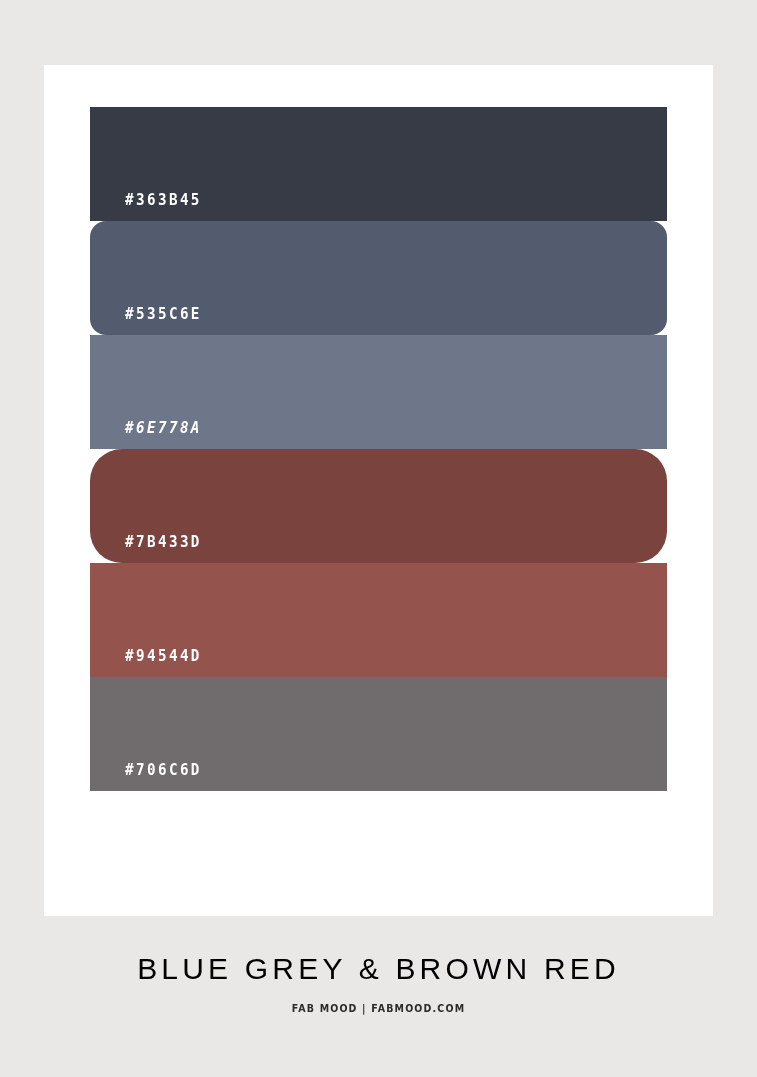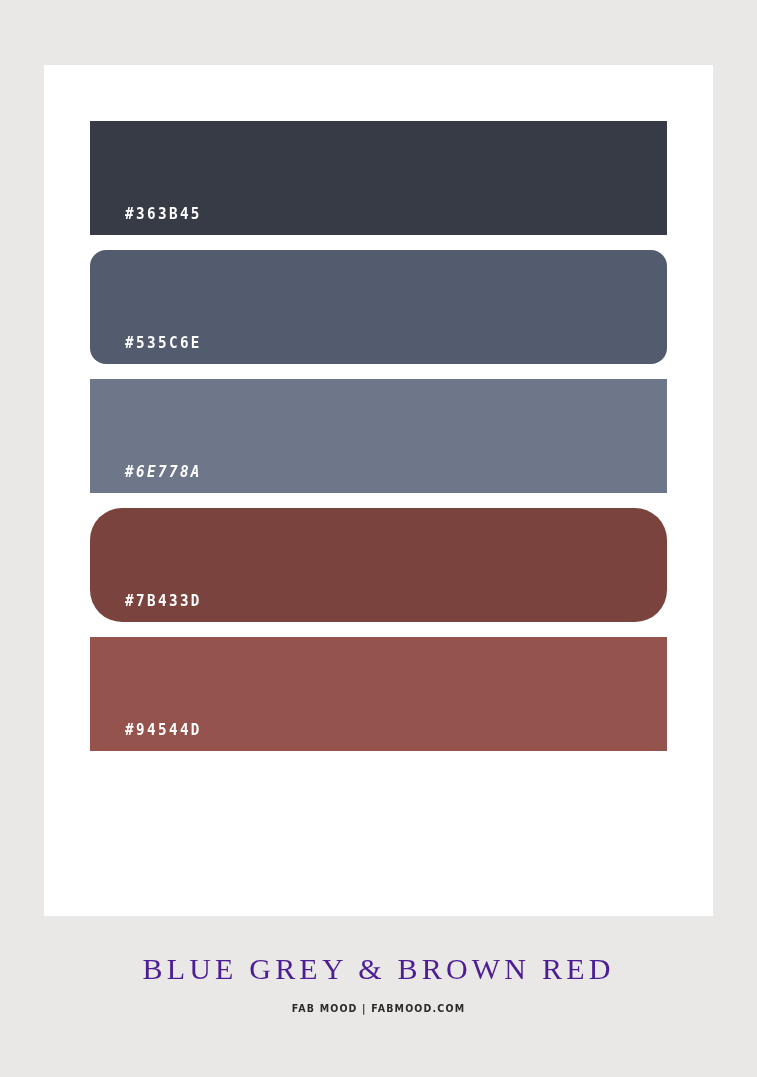--- a/index.html
+++ b/index.html
@@ -22,25 +22,24 @@
     top: 65px;
     width: 669px;
     height: 851px;
     background: #ffffff;
   }
 
   
   #swatch-list {
     position: absolute;
     left: 46px;   
-    top: 56px;    
+    top: 42px;    
     width: 611px;
     display: flex;
     flex-direction: column;
-    gap: 15px;
   }
 
   .swatch {
     position: relative;
     width: 577px;
     height: 114px;
     box-sizing: border-box;
   }
 
   .swatch-label {
@@ -112,20 +111,23 @@
     </div>
 
     <div class="swatch" style="background: rgb(123, 67, 61); border-radius: 32px;">
       <span class="swatch-label" style="color: rgb(255, 255, 255);">#7B433D</span>
     </div>
 
     <div class="swatch" style="background: rgb(148, 84, 77);">
       <span class="swatch-label" style="color: rgb(255, 255, 255);">#94544D</span>
     </div>
 
+    <div class="swatch" style="background: rgb(112, 108, 109);">
+      <span class="swatch-label" style="color: rgb(255, 255, 255);">#706C6D</span>
+    </div>
 
   </div>
 </div>
 
 <div id="footer">
-  <h1 id="palette-title" style="color: #4c1d95; font-family: Liberation Serif, serif;">BLUE GREY &amp; BROWN RED</h1>
+  <h1 id="palette-title" style="color: #000000;">BLUE GREY &amp; BROWN RED</h1>
   <p id="palette-credit" style="color: rgb(43, 43, 43);">FAB MOOD | FABMOOD.COM</p>
 </div>
 
 </body></html>

